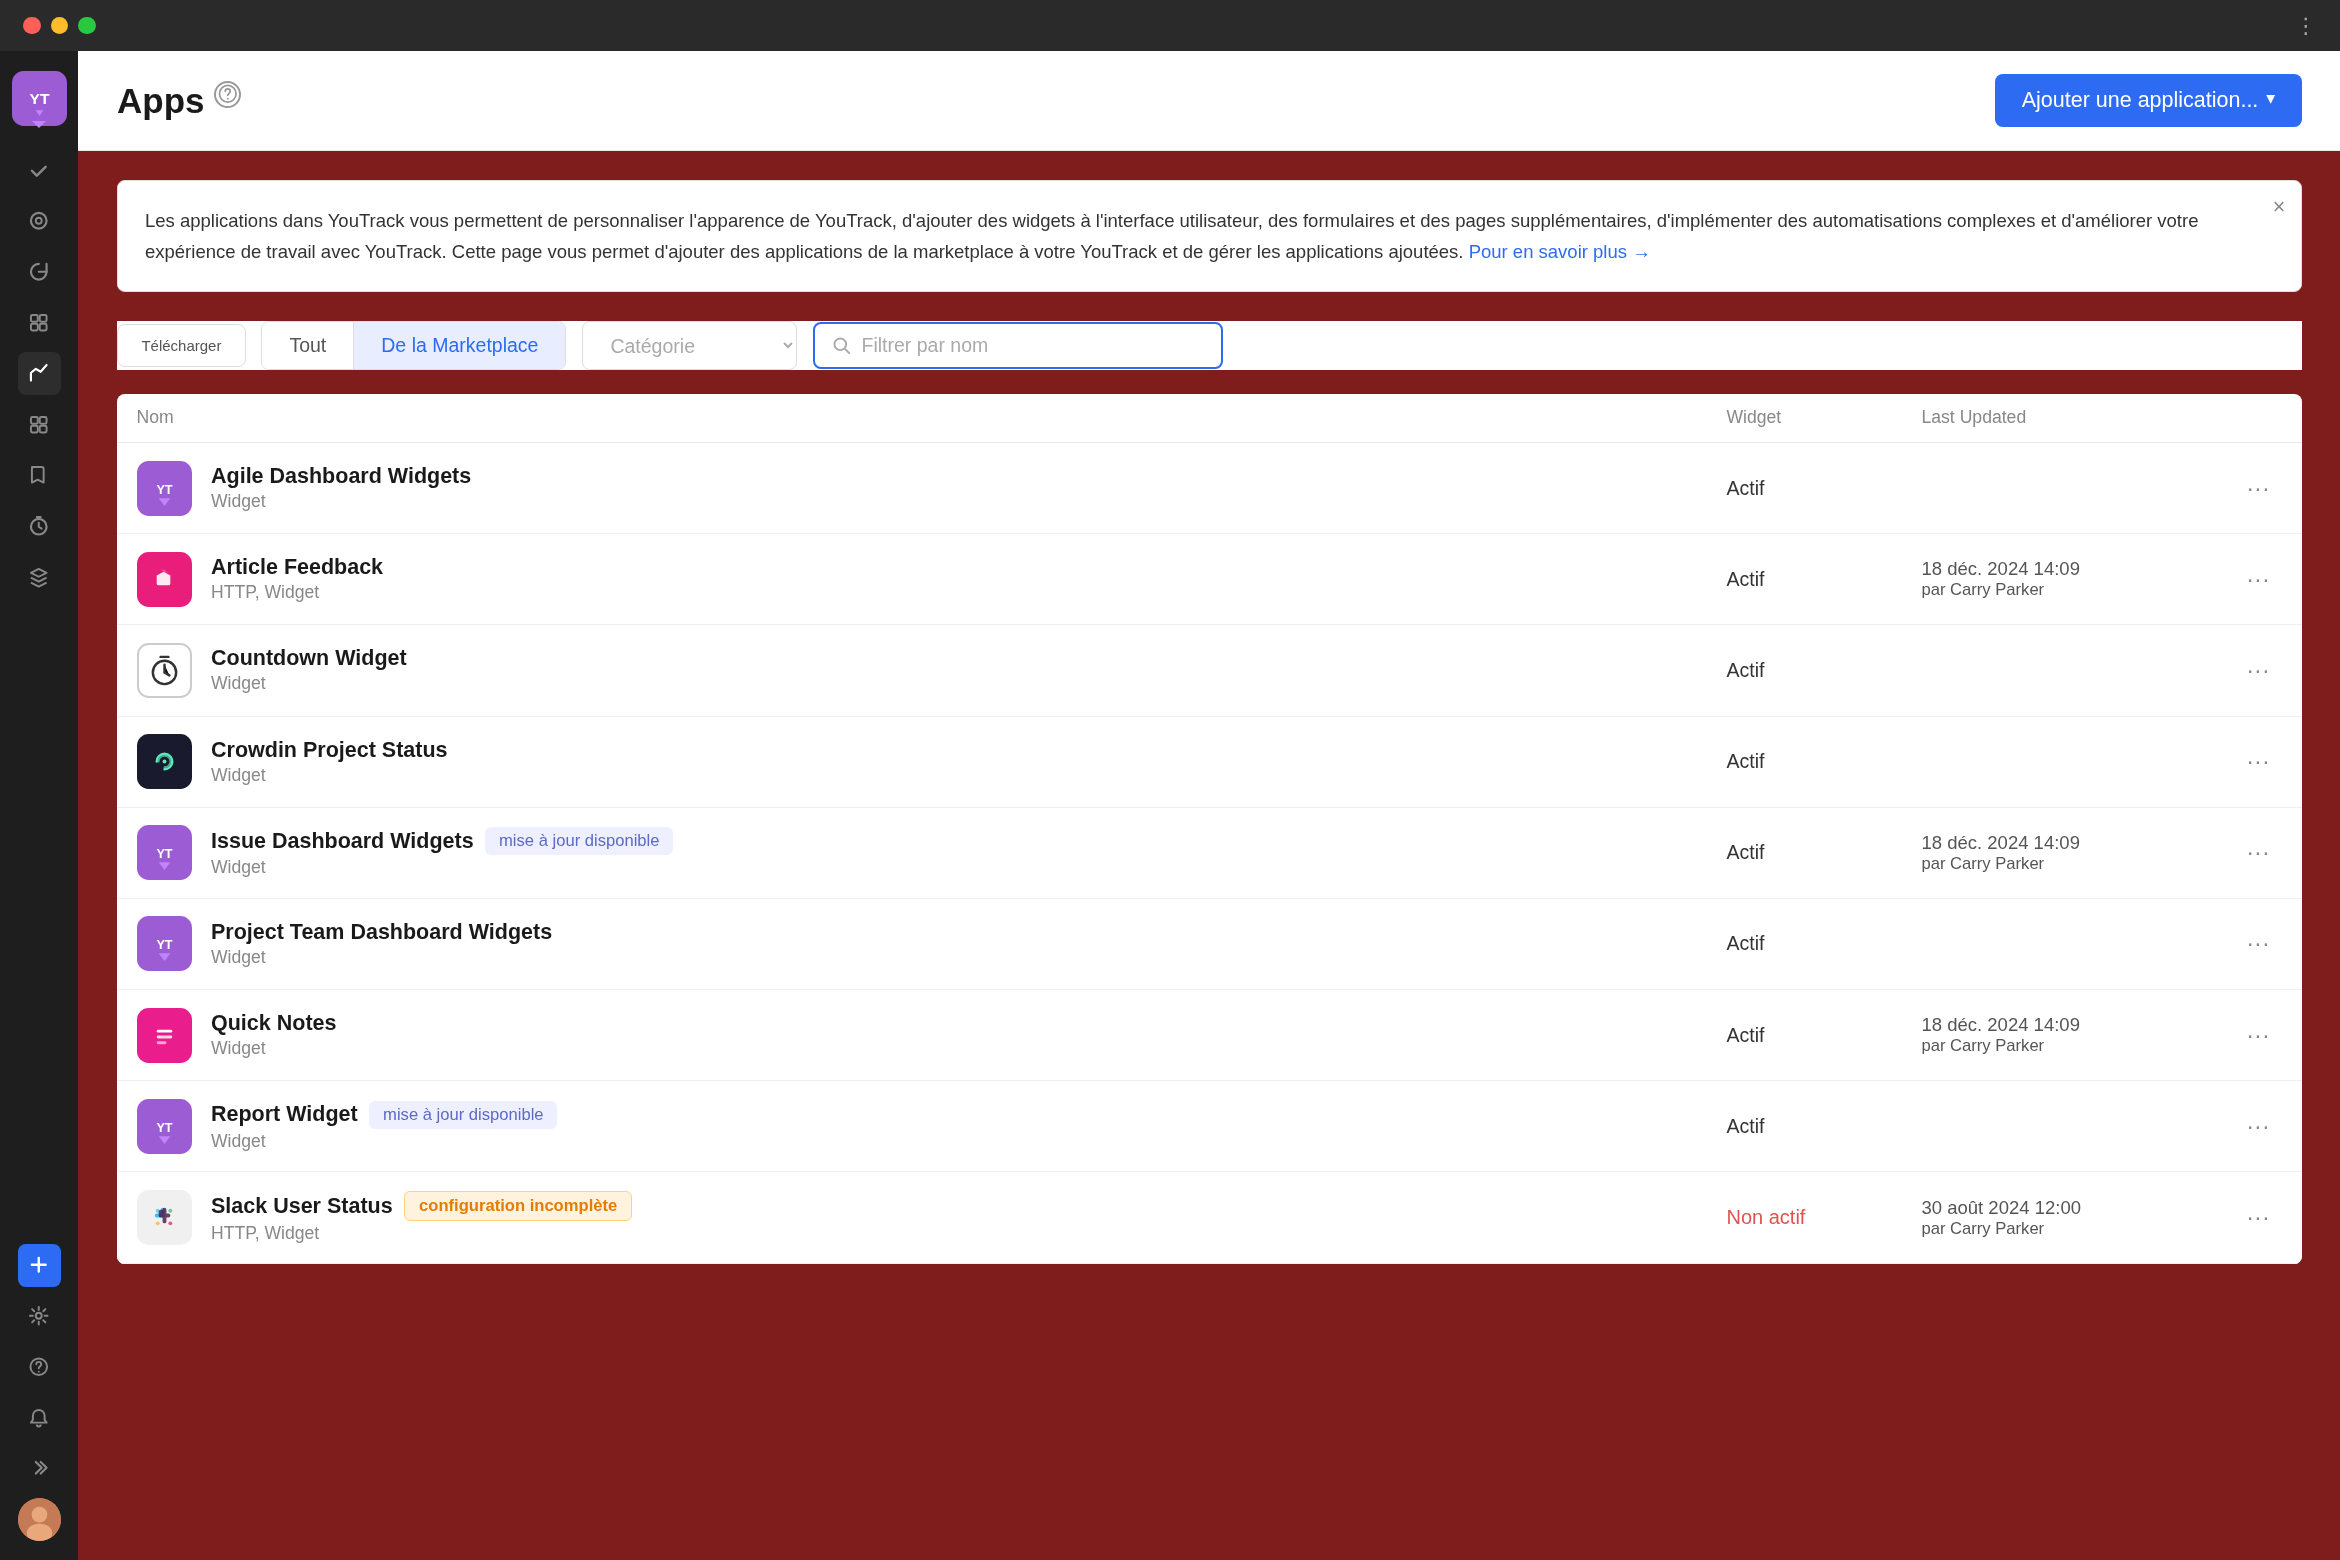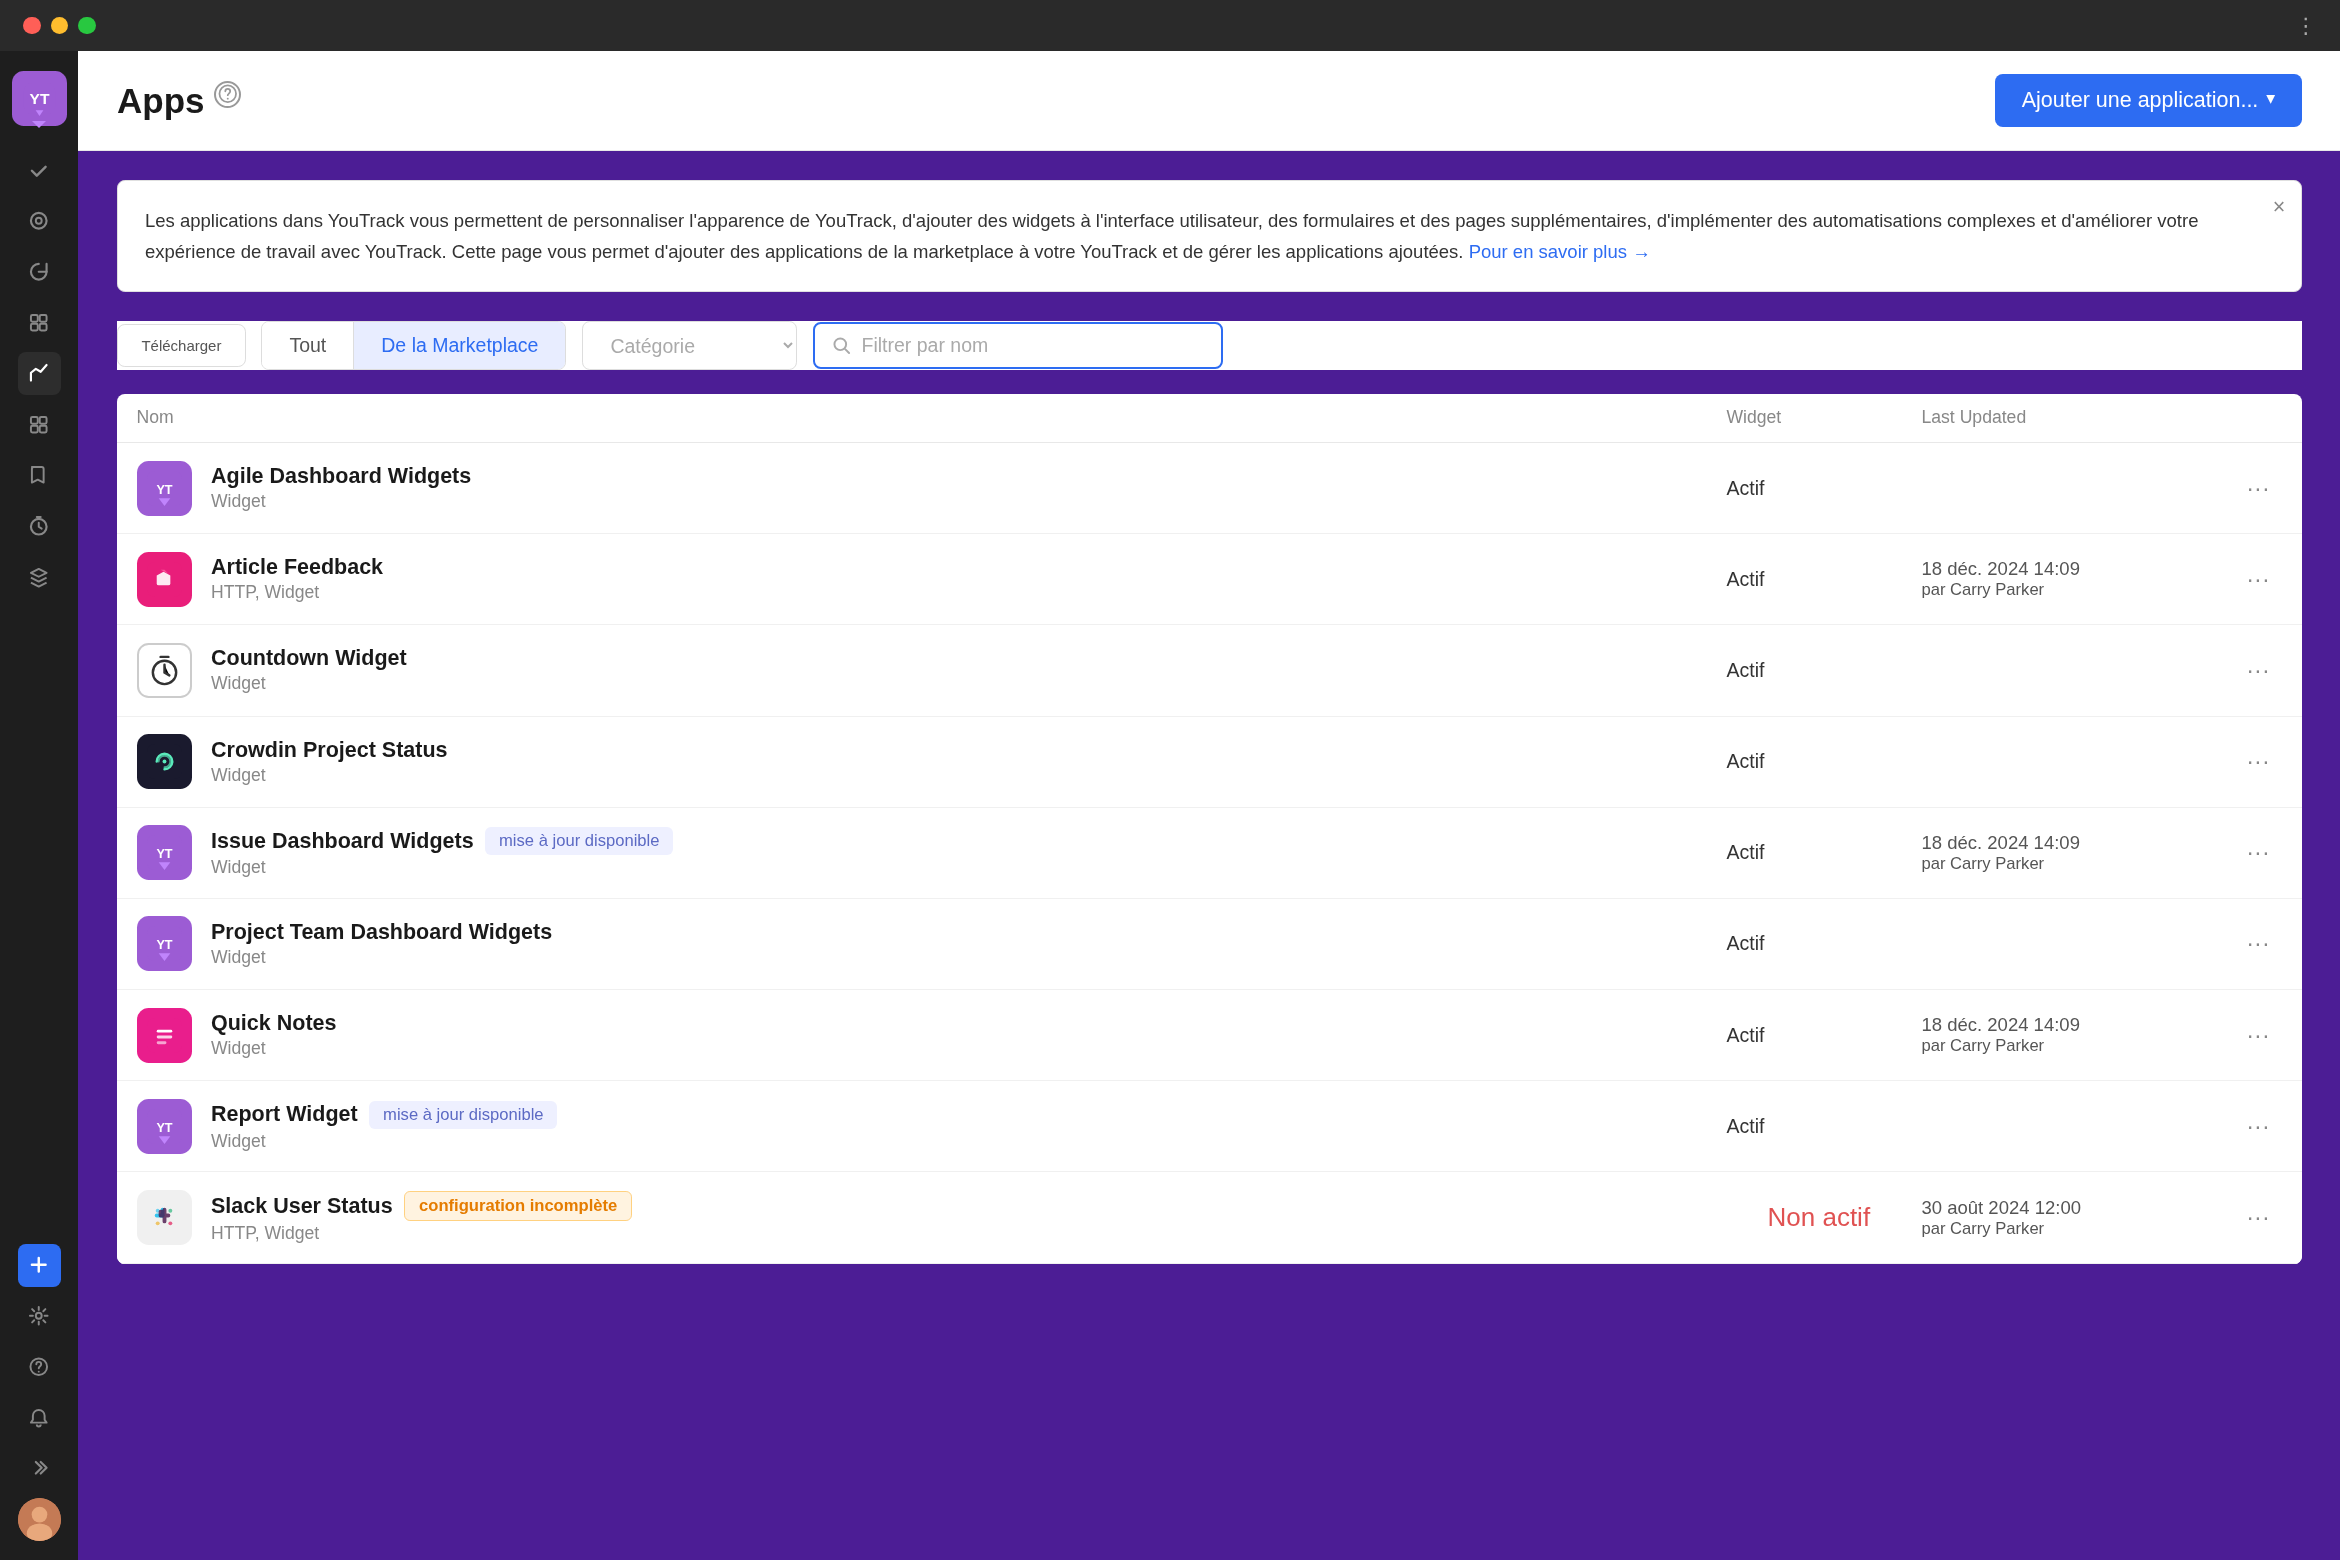--- a/index.html
+++ b/index.html
@@ -151,21 +151,21 @@
       display: flex;
       align-items: flex-start;
       gap: 7.8px;
     }
 
     
     .content {
       flex: 1;
       padding: 29px 39px;
       overflow-y: auto;
-      background: #4c1d95;
+      background: #7f1d1d;
     }
 
     
     .info-banner {
       background: #fff;
       border: 1px solid #e0e0e0;
       border-radius: 7.8px;
       padding: 23.4px 27px;
       margin-bottom: 29px;
       position: relative;
@@ -325,21 +325,21 @@
     .badge-config {
       background: #fff3e0;
       color: #e57c00;
       border-radius: 5.9px;
       padding: 3.9px 13.7px;
       font-size: 16.6px;
       font-weight: 700;
       border: 1px solid #ffd180;
     }
     .status-active { color: #333; font-size: 19.5px; }
-    .status-inactive { color: #e05252; font-size: 26px; margin-left: 41px; }
+    .status-inactive { color: #e05252; font-size: 20px; }
     .last-updated {
       font-size: 18.5px;
       color: #555;
     }
     .last-updated .by { color: #555; font-size: 16.6px; }
     .more-btn {
       background: none;
       border: none;
       color: #888;
       font-size: 23.4px;

